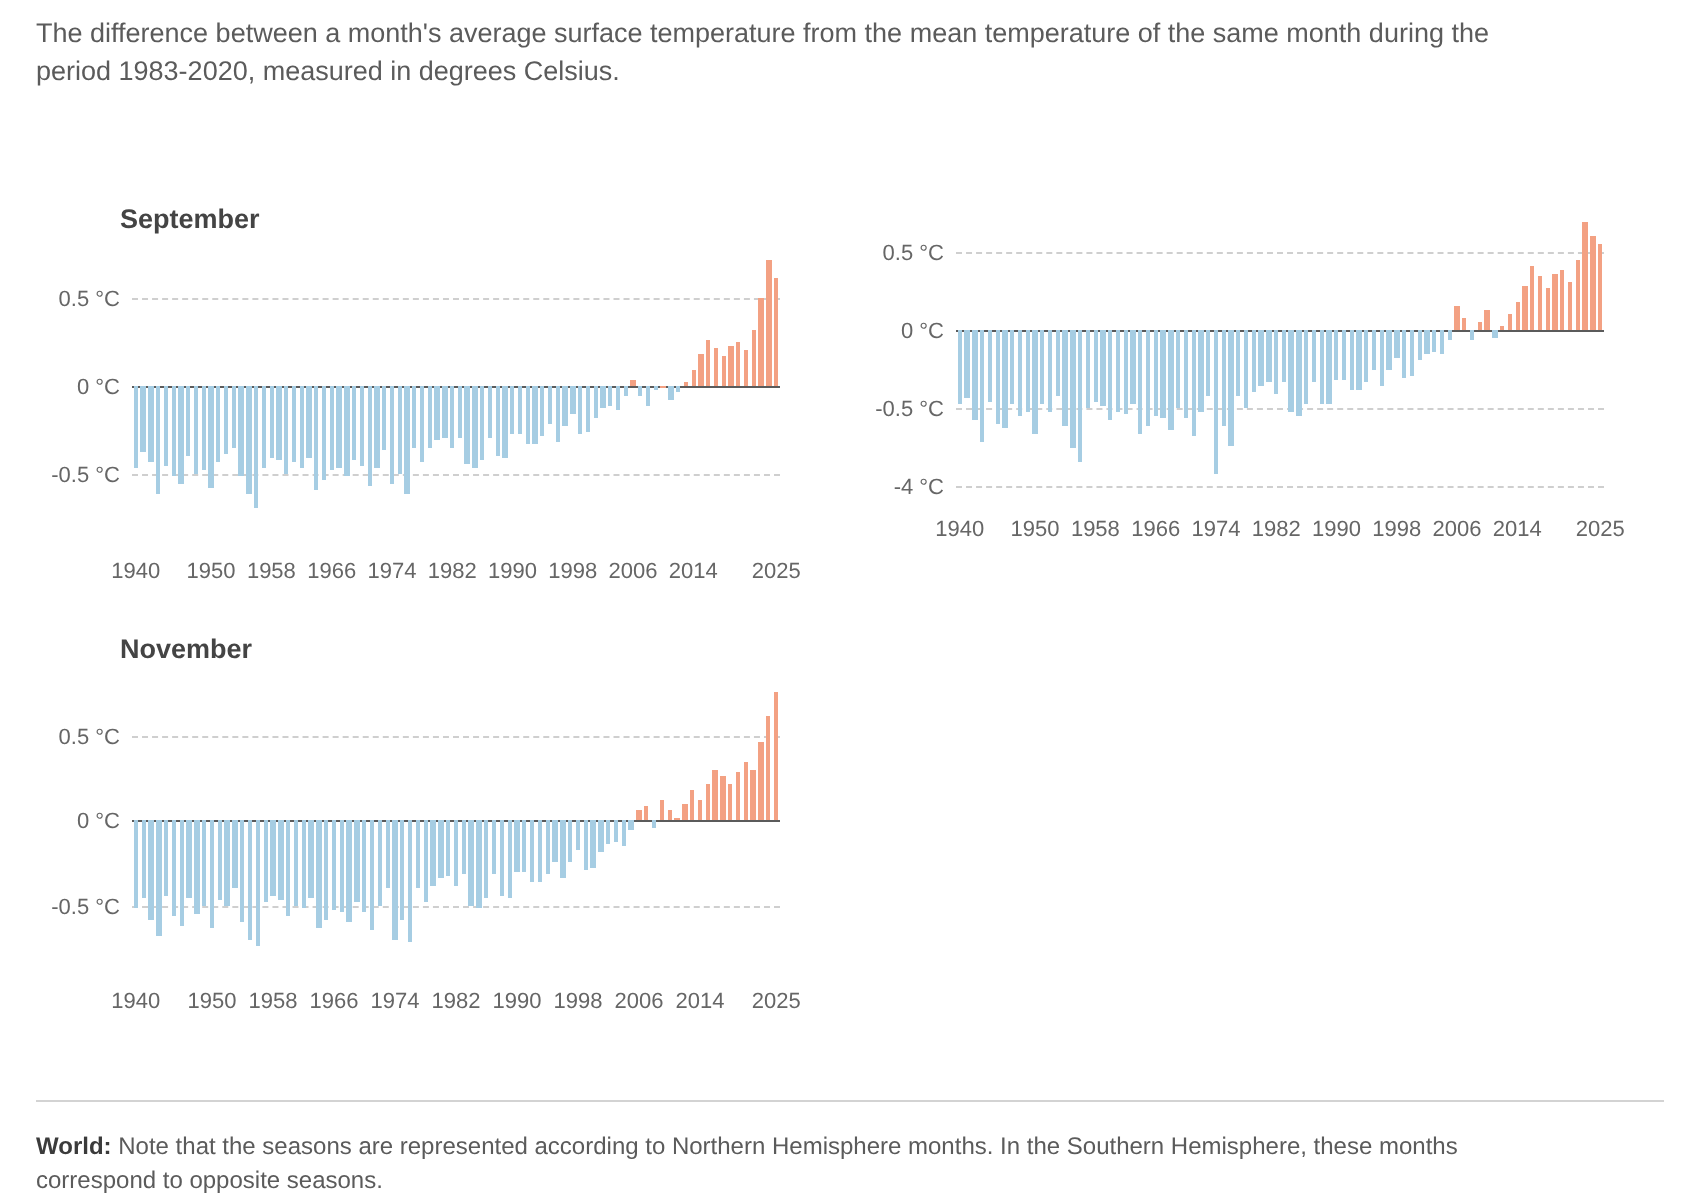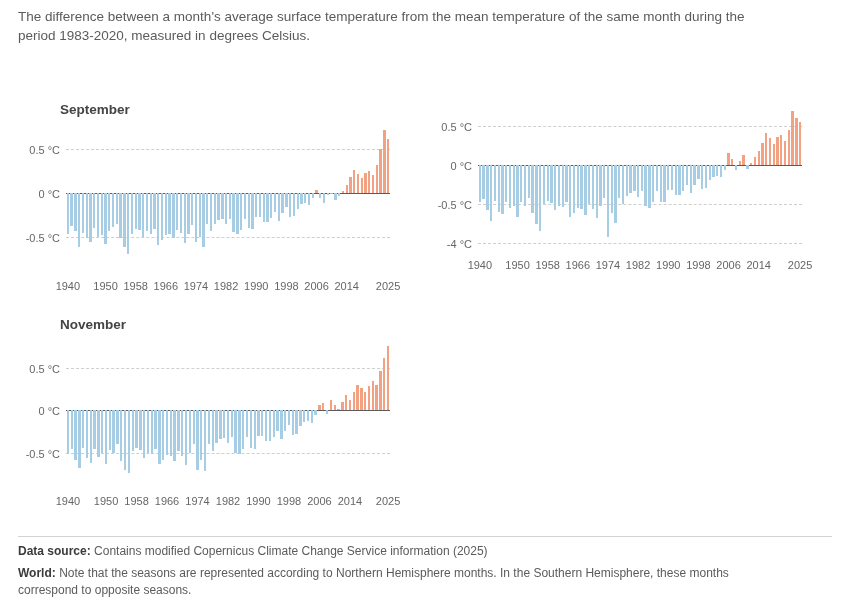--- a/index.html
+++ b/index.html
@@ -477,24 +477,20 @@
             <span class="xtick" style="left: 283.976px;">2014</span>
             <span class="xtick" style="left: 322.094px;">2025</span>
           </div>
         </div>
       </div>
   </div>
 
   <div class="footer">
     <div class="rule"></div>
     <div class="src-row">
-      <div class="src-left">
-        <b>Data source:</b>
-        <span>Contains modified Copernicus Climate Change Service information (2025)</span>
-      </div>
     </div>
     <div class="note-row">
       <b>World:</b>
       <span>Note that the seasons are represented according to Northern Hemisphere months. In the Southern Hemisphere, these months correspond to opposite seasons.</span>
     </div>
   </div>
 
 </div>
 
 </body></html>

